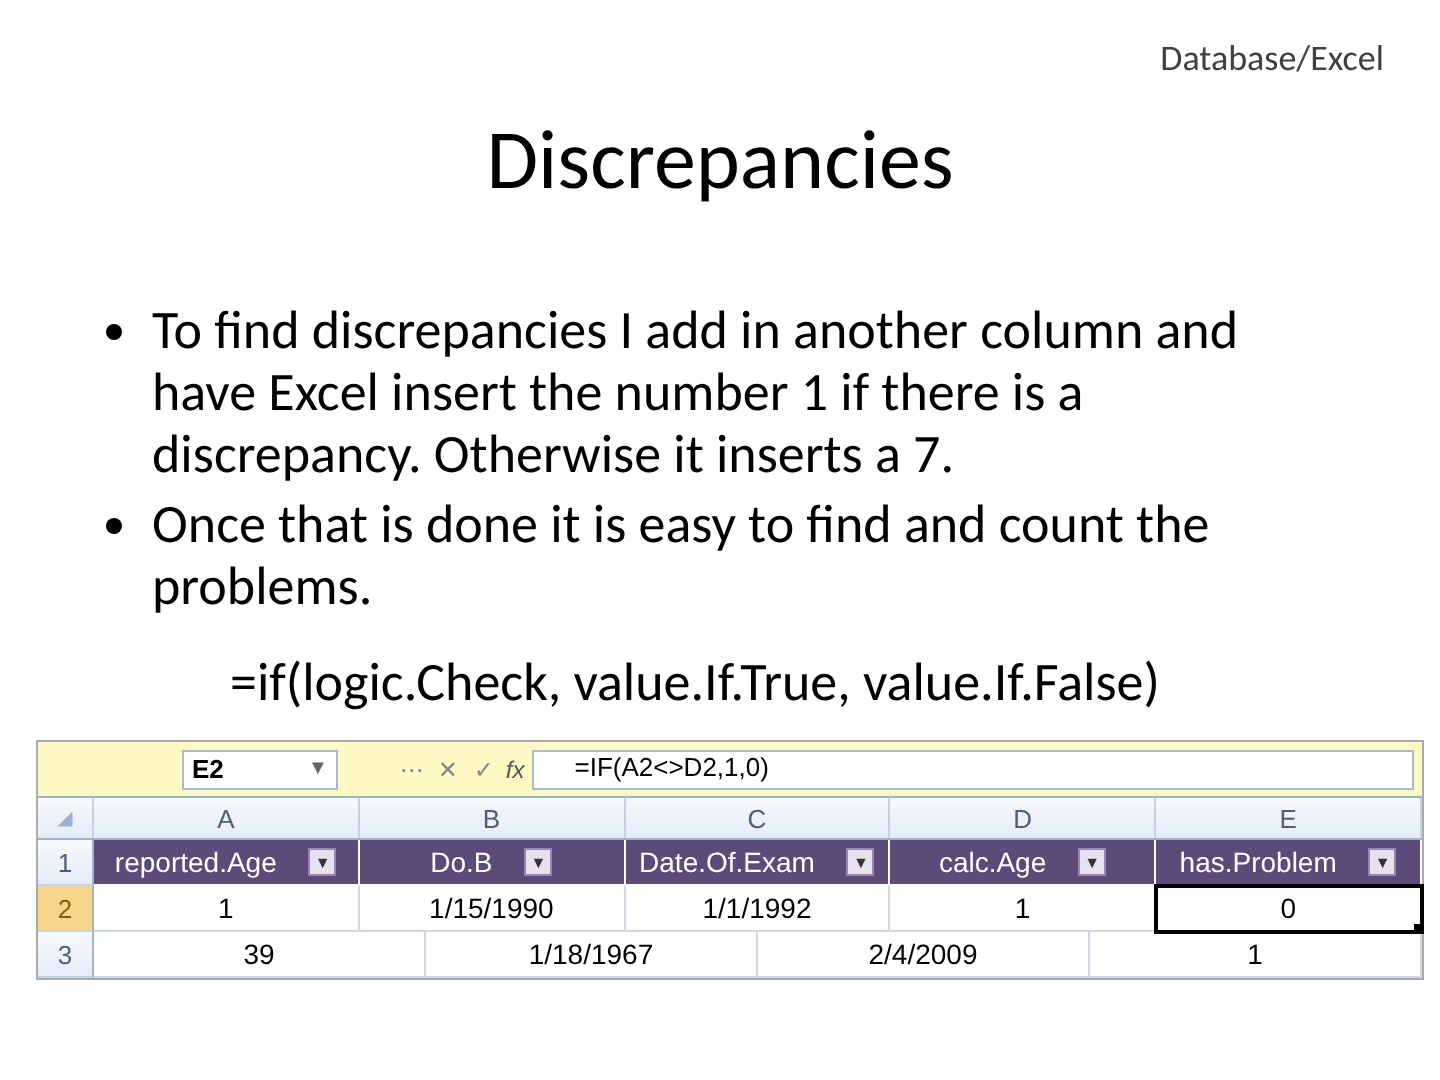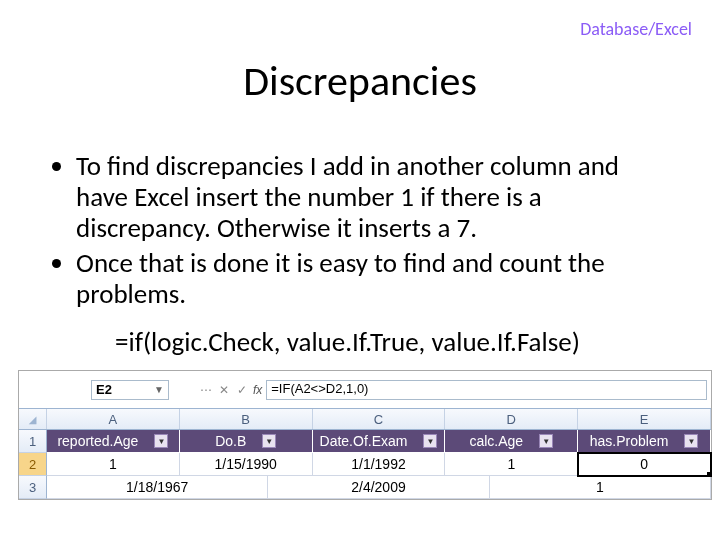--- a/index.html
+++ b/index.html
@@ -10,21 +10,21 @@
     font-family: Calibri, "Segoe UI", Arial, sans-serif;
     color: #000;
     position: relative;
     overflow: hidden;
   }
   .top-label {
     position: absolute;
     top: 18px;
     right: 28px;
     font-size: 18px;
-    color: #8b5cf6;
+    color: #404040;
   }
   .title {
     position: absolute;
     top: 55px;
     left: 0;
     width: 100%;
     text-align: center;
     font-size: 42px;
     font-weight: 400;
     color: #000000;
@@ -54,22 +54,22 @@
     left: 18px;
     width: 694px;
     border: 1px solid #aaa;
     font-family: "Segoe UI", Tahoma, Arial, sans-serif;
     font-size: 13px;
     background: #e4ecf7;
   }
   .fx-bar {
     display: flex;
     align-items: center;
-    height: 38px;
-    background: #ffffff;
+    height: 28px;
+    background: #fef9c3;
     border-bottom: 1px solid #9db4d1;
   }
   .namebox-wrap {
     display: flex;
     align-items: center;
     margin-left: 72px;
     background: #fff;
     border: 1px solid #abc;
     height: 20px;
     padding: 0 4px;
@@ -98,21 +98,21 @@
     font-size: 12px;
     color: #555;
     margin: 0 4px;
   }
   .fx-input {
     flex: 1;
     background: #fff;
     border: 1px solid #abc;
     height: 20px;
     margin-right: 4px;
-    padding: 0 4px;
+    padding: 0 20px;
     font-size: 13px;
   }
   .grid {
     background: #fff;
   }
   .col-headers {
     display: flex;
     background: linear-gradient(#f7f9fd,#e4ecf7);
     border-bottom: 1px solid #9db4d1;
     height: 21px;
@@ -271,19 +271,20 @@
       <div class="cell">1/1/1992</div>
       <div class="cell">1</div>
       <div class="cell active">
         <span>0</span>
         <span class="fill-handle"></span>
       </div>
     </div>
 
     <div class="row">
       <div class="row-h">3</div>
+      <div class="cell">39</div>
       <div class="cell">1/18/1967</div>
       <div class="cell">2/4/2009</div>
       <div class="cell">1</div>
     </div>
 
   </div>
 </div>
 
 </body></html>

